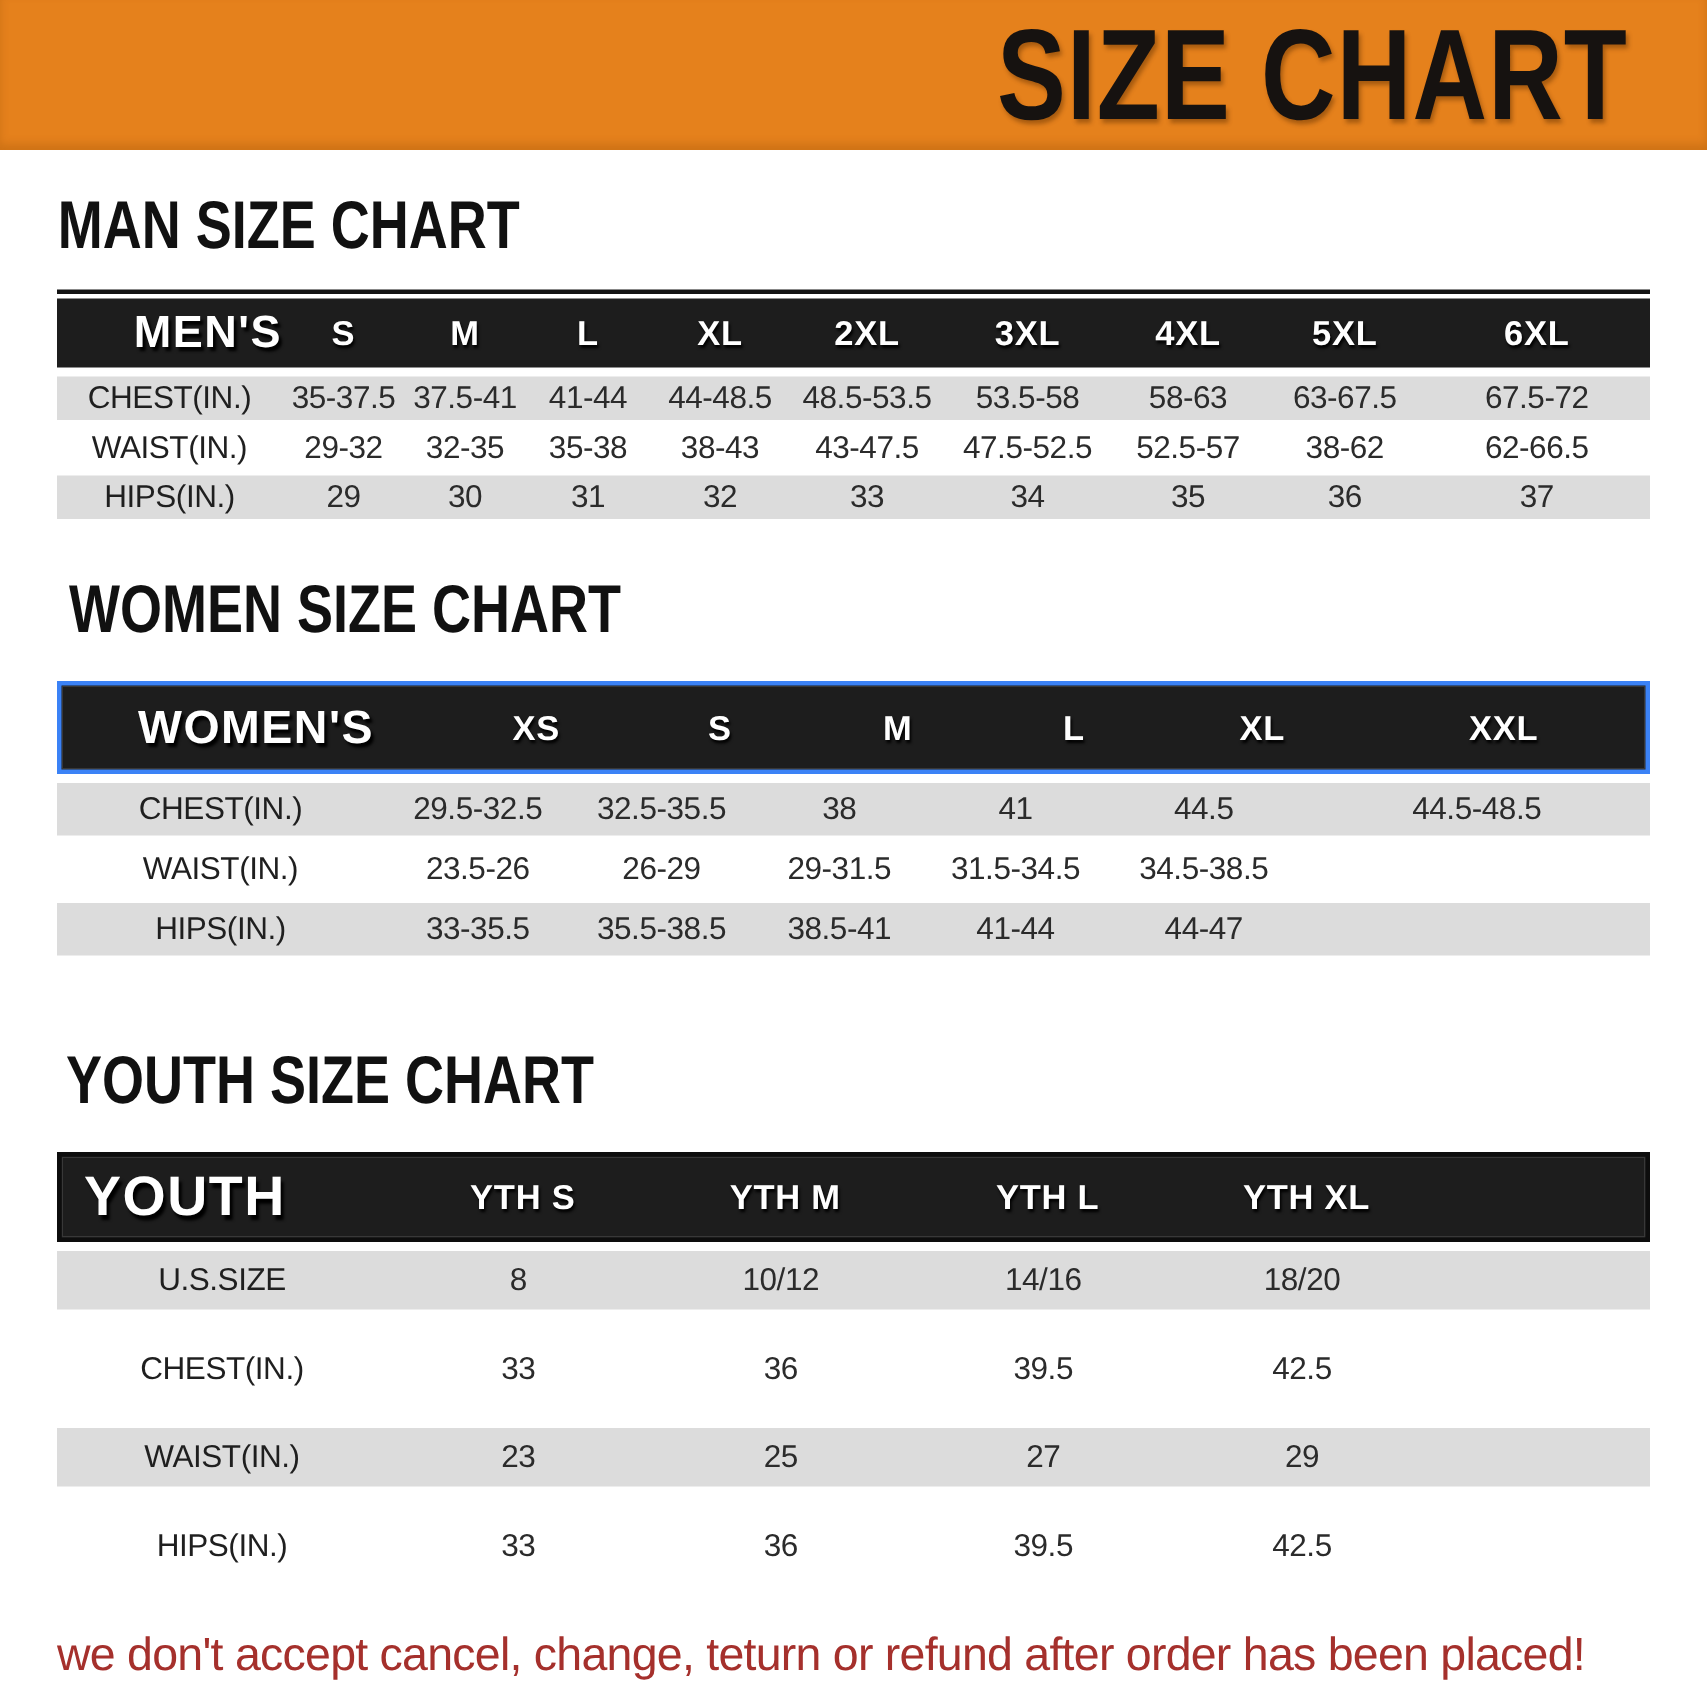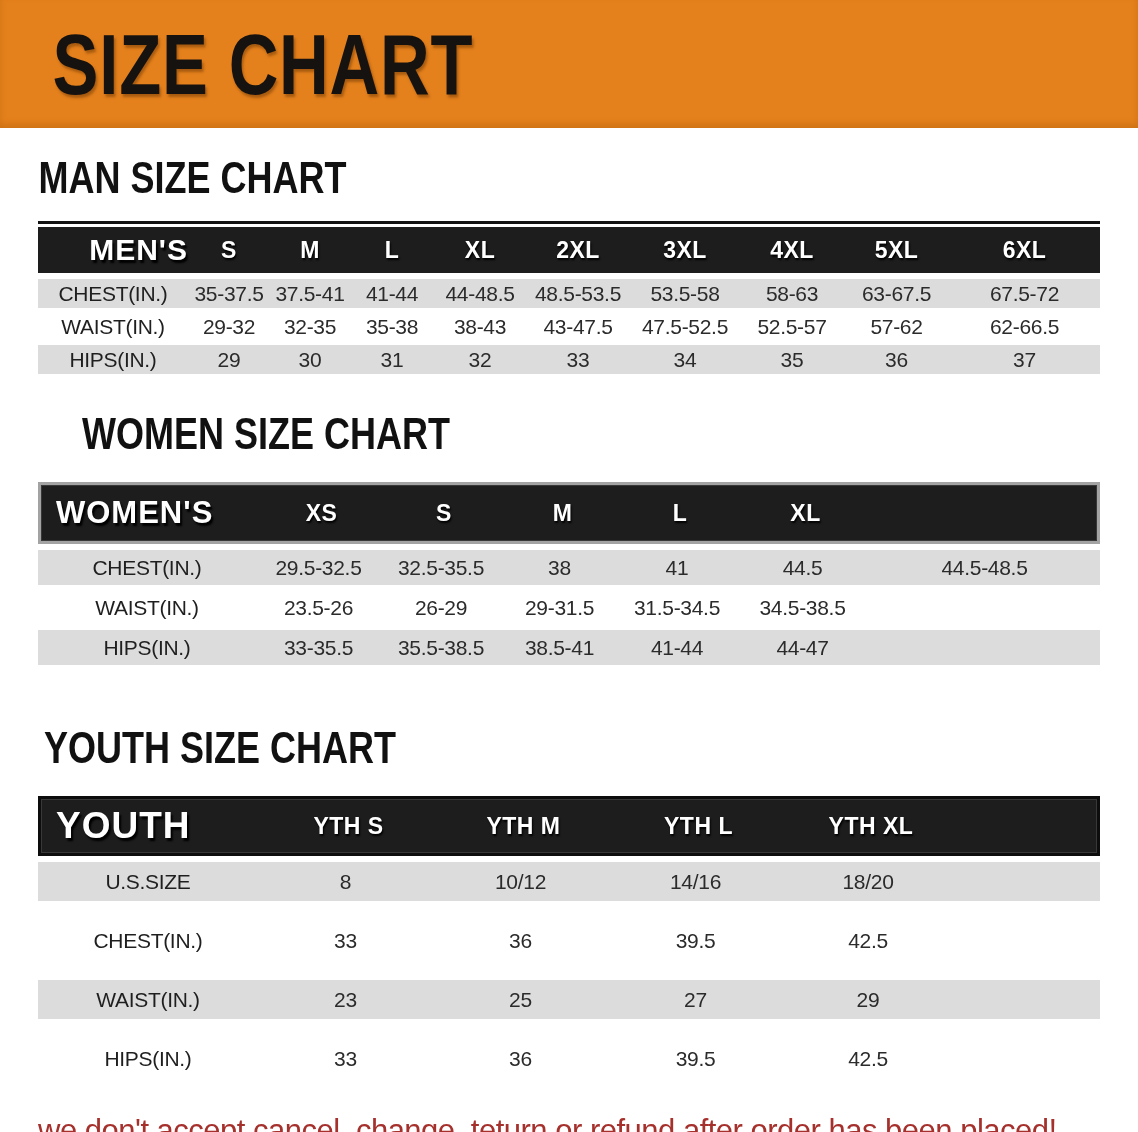--- a/index.html
+++ b/index.html
@@ -5,65 +5,65 @@
   html, body { margin: 0; padding: 0; }
   body {
     width: 1138px; height: 1132px;
     background: #ffffff;
     font-family: "Liberation Sans", sans-serif;
     overflow: hidden;
   }
 
   
   .banner {
-    height: 128px; width: 100%;
+    height: 100px; width: 100%;
     background: #e5811c;
-    display: flex; align-items: center; justify-content: flex-start;
+    display: flex; align-items: center; justify-content: flex-end;
     box-shadow: inset 0 -4px 6px rgba(140,70,0,0.25);
   }
   .banner-title {
     font-size: 86px; font-weight: 800; color: #161210;
     transform: scaleX(0.80); transform-origin: center;
     white-space: nowrap; letter-spacing: 1px; line-height: 1;
     text-shadow: 2px 3px 3px rgba(90,45,0,0.45);
   }
 
   
   .section-heading {
     text-align: left; margin: 0; line-height: 1;
   }
   .section-heading .cond {
     display: inline-block;
     font-size: 45px; font-weight: 800; color: #111111;
     transform: scaleX(0.80); transform-origin: center;
     white-space: nowrap; letter-spacing: 0px;
   }
   #sec-man   .section-heading { margin-top: 27px; }
-  #sec-women .section-heading { margin-top: 37px; margin-left: 36px; }
+  #sec-women .section-heading { margin-top: 37px; }
   #sec-youth .section-heading { margin-top: 60px; }
 
   
   .size-table { margin: 0 38px; }
   #sec-man   .size-table { margin-top: 21px; }
   #sec-women .size-table { margin-top: 26px; }
   #sec-youth .size-table { margin-top: 26px; }
 
   .grid { display: grid; }
   .men-table   .grid { grid-template-columns: 150px 82px 80px 84px 92px 104px 110px 104px 105px 1fr; }
   .women-table .grid { grid-template-columns: 218px 125px 120px 117px 118px 133px 1fr; }
   .youth-table .grid { grid-template-columns: 220px 175px 175px 175px 170px 1fr; }
 
   .topline { height: 3px; background: #131313; margin-bottom: 3px; }
 
   .bar {
     background: #1d1d1d; color: #ffffff;
     align-items: center;
   }
   .men-table   .bar { height: 46px; }
-  .women-table .bar { height: 56px; border: 3px solid #a3a3a3; box-shadow: inset 0 0 0 1px rgba(255,255,255,0.12); }
+  .women-table .bar { height: 56px; border: 3px solid #3b82f6; box-shadow: inset 0 0 0 1px rgba(255,255,255,0.12); padding-left: 36px; }
   .youth-table .bar { height: 54px; border: 3px solid #0d0d0d; box-shadow: inset 0 0 0 1px rgba(255,255,255,0.12); }
 
   .bar-label {
     font-weight: 800; padding-left: 15px; letter-spacing: 1px;
     white-space: nowrap; text-shadow: 2px 3px 2px #000000;
   }
   .men-table   .bar-label { font-size: 30px; text-align: right; }
   .women-table .bar-label { font-size: 31px; }
   .youth-table .bar-label { font-size: 37px; }
 
@@ -137,21 +137,21 @@
         </div>
         <div class="row grid white">
           <div class="row-label">WAIST(IN.)</div>
           <div class="row-val">29-32</div>
           <div class="row-val">32-35</div>
           <div class="row-val">35-38</div>
           <div class="row-val">38-43</div>
           <div class="row-val">43-47.5</div>
           <div class="row-val">47.5-52.5</div>
           <div class="row-val">52.5-57</div>
-          <div class="row-val">57-62</div>
+          <div class="row-val">38-62</div>
           <div class="row-val">62-66.5</div>
         </div>
         <div class="row grid gray">
           <div class="row-label">HIPS(IN.)</div>
           <div class="row-val">29</div>
           <div class="row-val">30</div>
           <div class="row-val">31</div>
           <div class="row-val">32</div>
           <div class="row-val">33</div>
           <div class="row-val">34</div>
@@ -166,20 +166,21 @@
 <div id="sec-women">
   <h2 class="section-heading"><span class="cond">WOMEN SIZE CHART</span></h2>
   <div class="size-table women-table">
       <div class="bar grid">
         <div class="bar-label">WOMEN'S</div>
         <div class="bar-size">XS</div>
         <div class="bar-size">S</div>
         <div class="bar-size">M</div>
         <div class="bar-size">L</div>
         <div class="bar-size">XL</div>
+        <div class="bar-size">XXL</div>
       </div>
       <div class="tbody">
         <div class="row grid gray">
           <div class="row-label">CHEST(IN.)</div>
           <div class="row-val">29.5-32.5</div>
           <div class="row-val">32.5-35.5</div>
           <div class="row-val">38</div>
           <div class="row-val">41</div>
           <div class="row-val">44.5</div>
           <div class="row-val">44.5-48.5</div>

